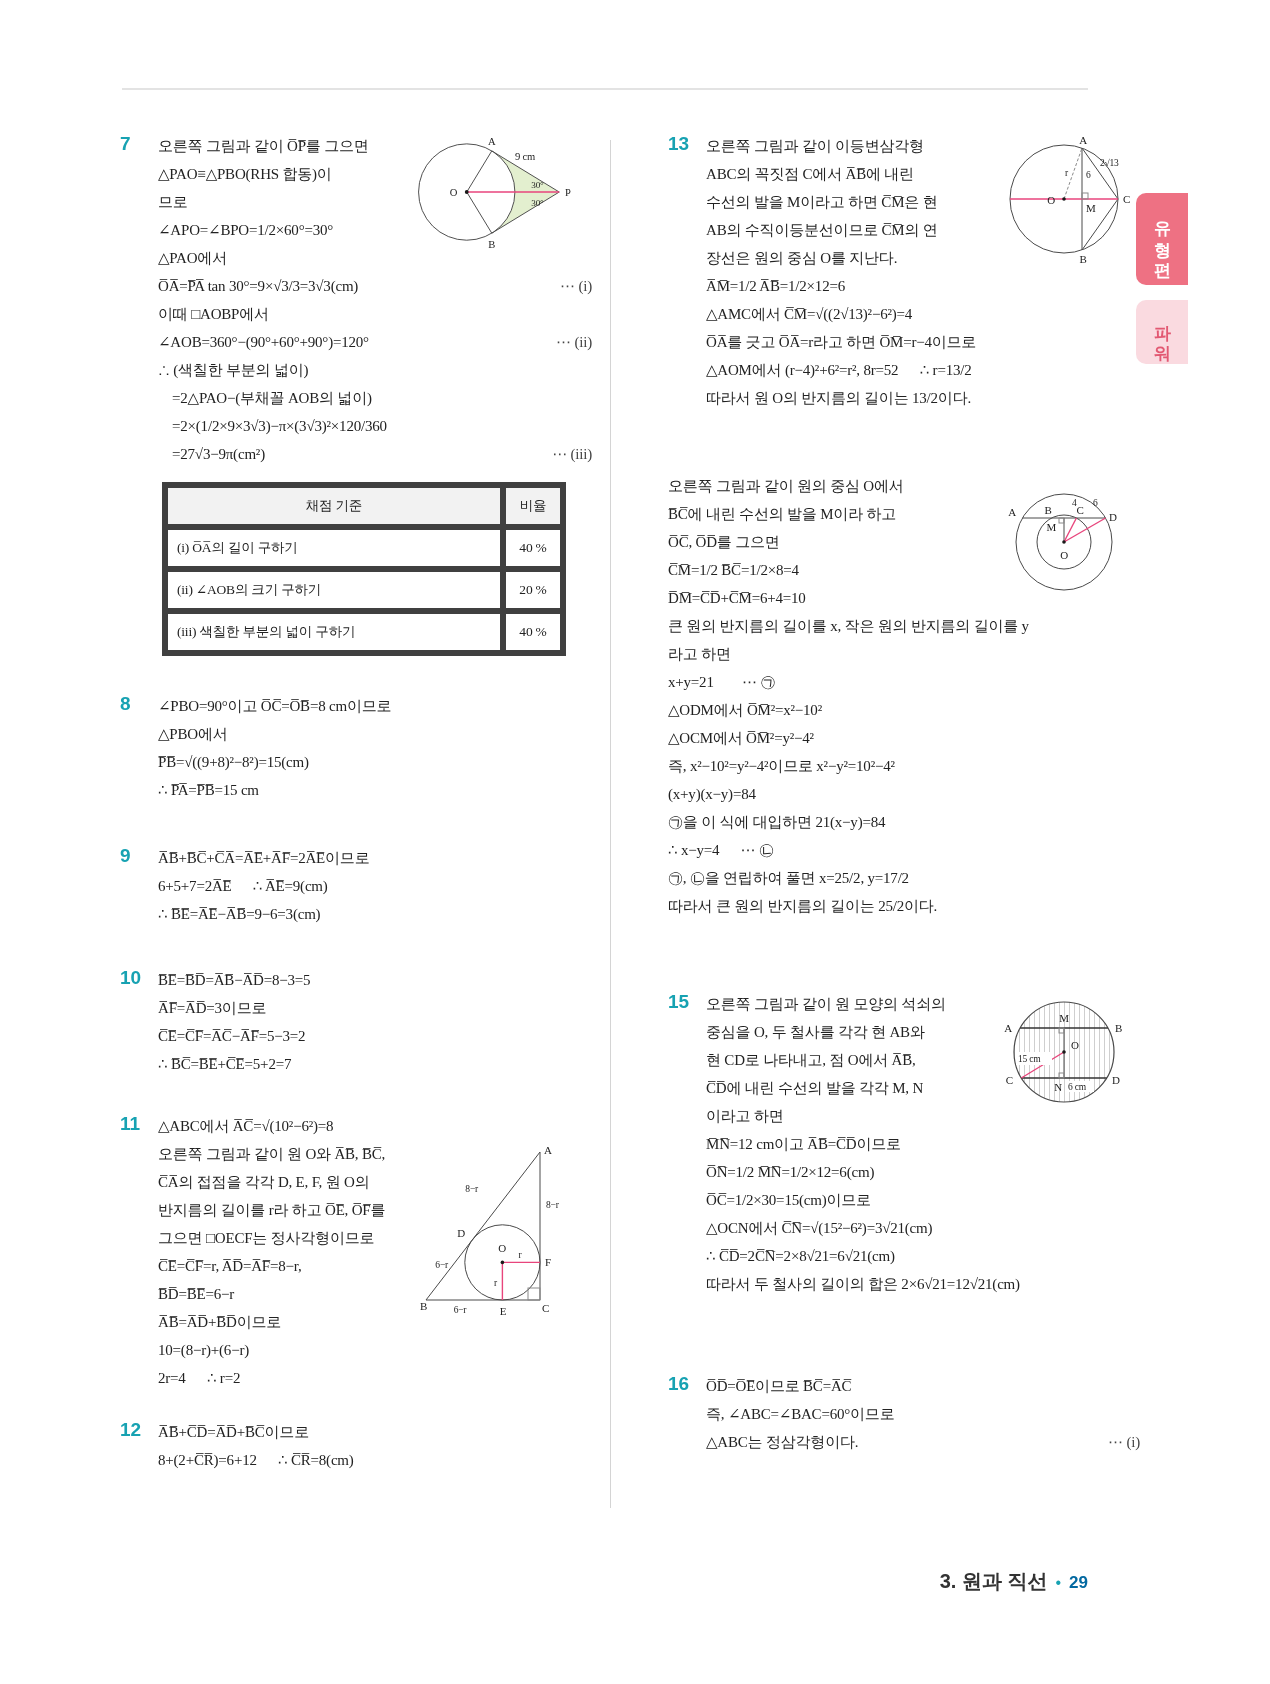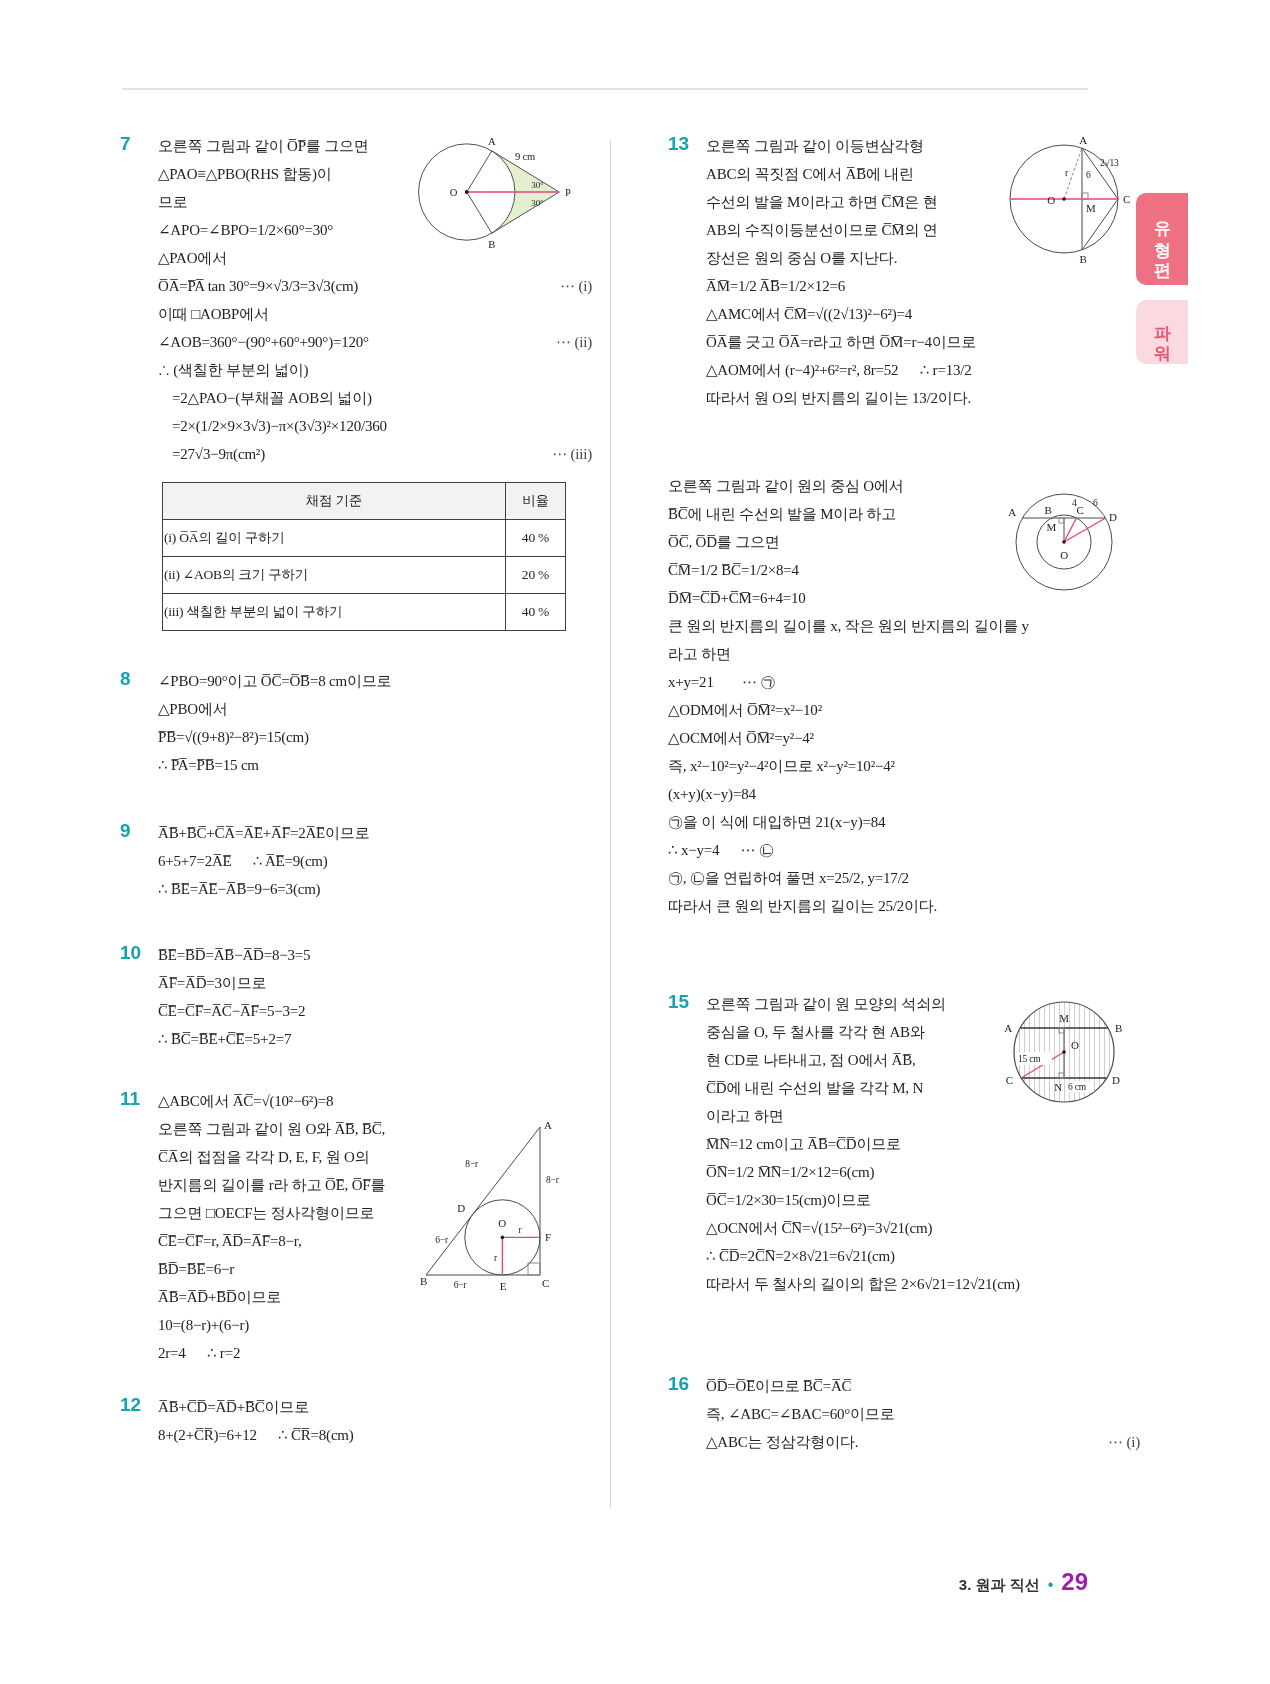--- a/index.html
+++ b/index.html
@@ -16,33 +16,33 @@
           font-size:19px; color:#17a2b2; padding-top:1px; }
   .pbody { flex:1; font-size:15px; line-height:28px; letter-spacing:-0.2px; }
   .line { white-space:pre-wrap; min-height:28px; }
   .indent { padding-left:14px; }
   .tagline { display:flex; justify-content:space-between; }
   .tag { color:#444; padding-left:8px; white-space:nowrap; }
   .fig { float:right; margin:2px 0 8px 10px; }
   svg text { font-size:11px; fill:#222; font-family:"Liberation Serif","DejaVu Serif",serif; }
   svg text.small { font-size:9.5px; }
   .rubric { border-collapse:collapse; margin:14px 4px 2px 4px; width:404px; font-size:13.5px; }
-  .rubric th, .rubric td { border:1px solid #404040; padding:4px 1px; }
+  .rubric th, .rubric td { border:6px solid #404040; padding:4px 9px; }
   .rubric th { background:#f2f2f2; font-weight:normal; text-align:center; }
   .rubric td.pct { text-align:center; width:60px; }
   .side-tab { position:absolute; left:1136px; width:52px; writing-mode:vertical-rl; text-orientation:upright;
               text-align:center; font-family:"Liberation Sans","DejaVu Sans",sans-serif; font-weight:bold;
               letter-spacing:3px; border-radius:10px 0 0 10px; }
   .side-tab.t1 { top:193px; height:92px; background:#ee7183; color:#fff; font-size:17px; line-height:52px; }
   .side-tab.t2 { top:300px; height:64px; background:#fadae0; color:#e25872; font-size:17px; line-height:52px; }
   .footer { position:absolute; top:1568px; right:182px; display:flex; align-items:baseline; gap:8px;
             font-family:"Liberation Sans","DejaVu Sans",sans-serif; }
-  .footer .chap { font-weight:bold; font-size:15px; color:#333; }
+  .footer .chap { font-weight:bold; font-size:20px; color:#333; }
   .footer .dot { color:#17a2b2; font-size:16px; }
-  .footer .pg { font-weight:bold; font-size:24px; color:#a21caf; }
+  .footer .pg { font-weight:bold; font-size:17px; color:#0369a1; }
 </style>
 </head>
 <body>
 
 <div class="page">
   <div class="top-rule"></div>
   <div class="side-tab t1">유형편</div>
   <div class="side-tab t2">파워</div>
   <div class="col-divider"></div>
 

